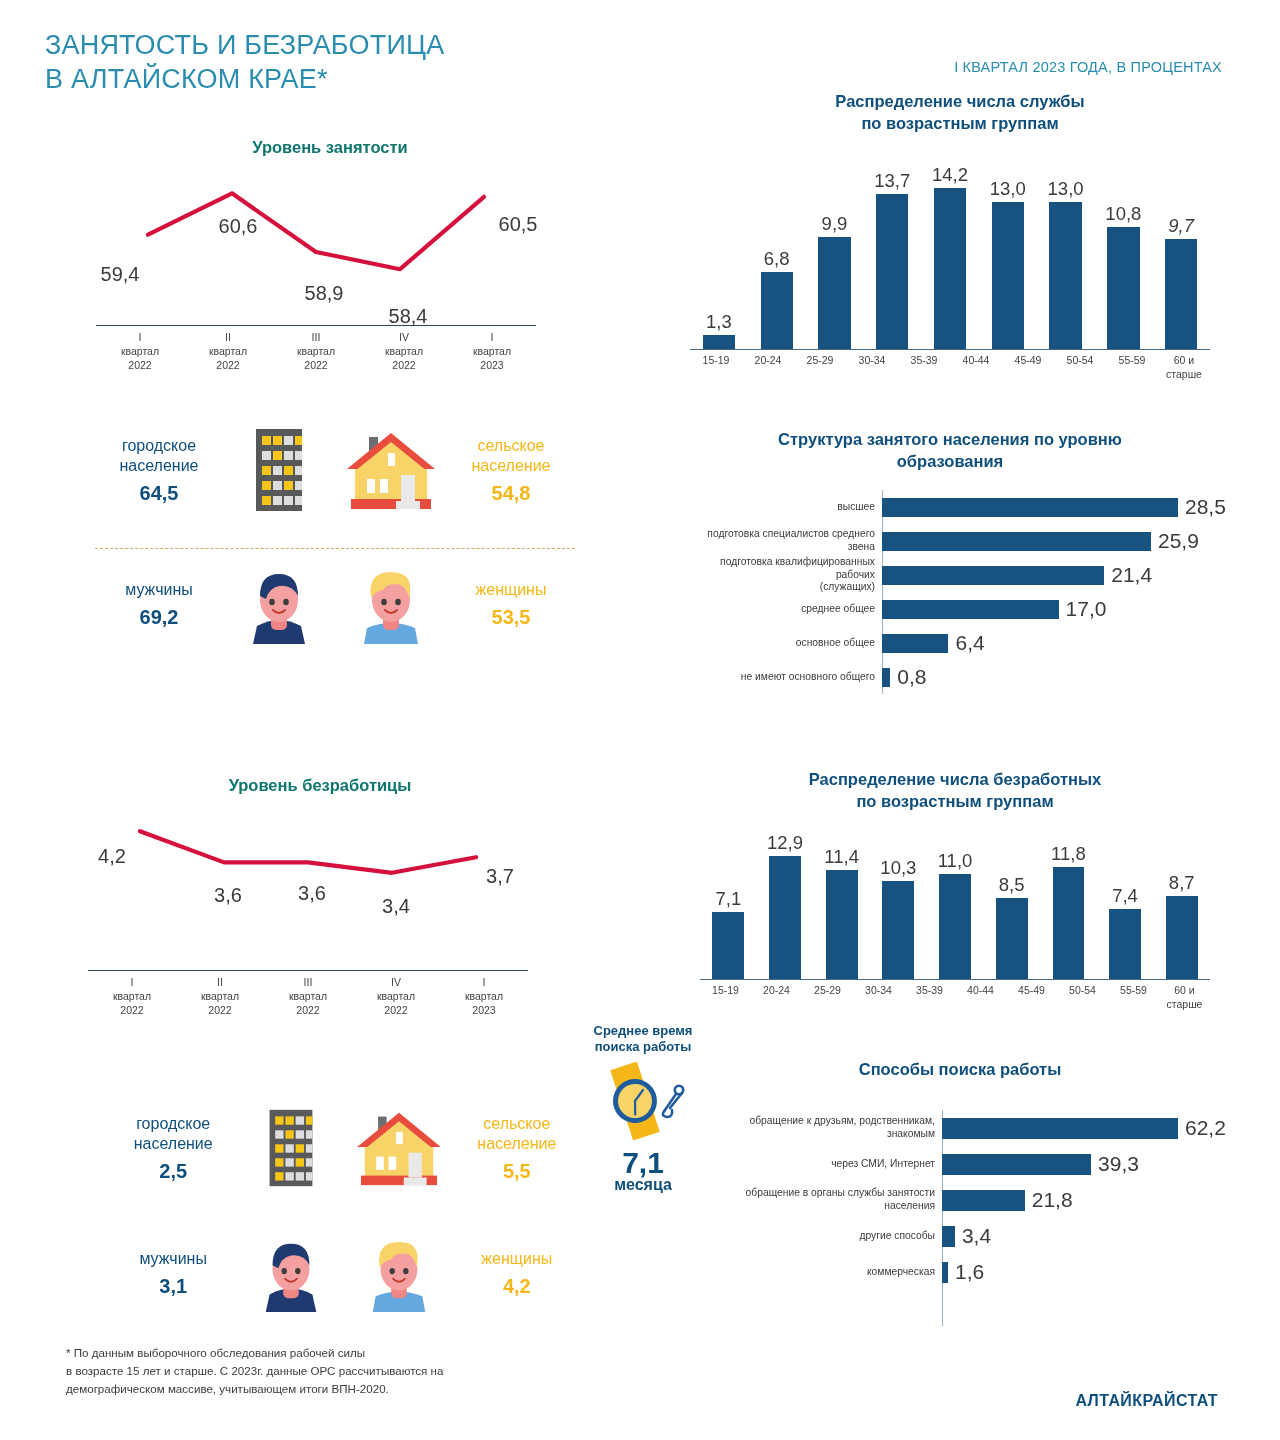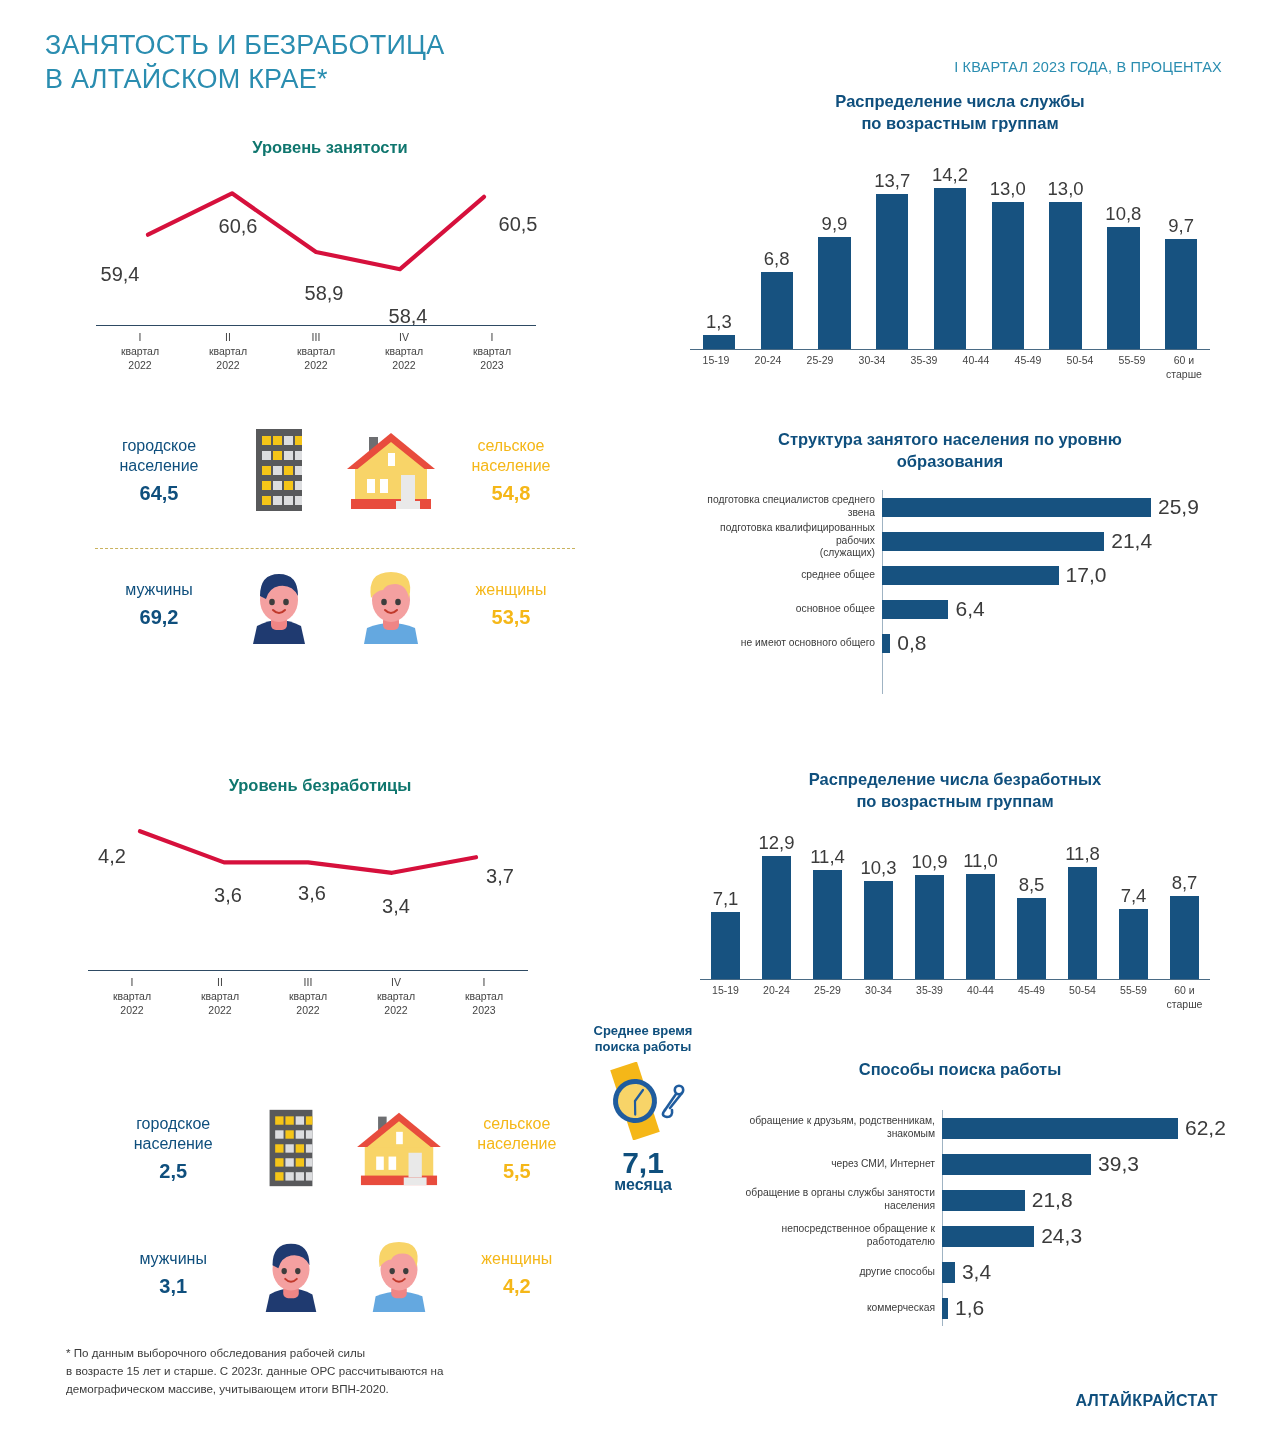--- a/index.html
+++ b/index.html
@@ -189,21 +189,21 @@
           <div class="vbar-col">
             <div class="vbar-rect" style="height: 148.31px; background: rgb(23, 82, 128);"></div>
             <div class="vbar-lbl" style="bottom: 150.31px;">13,0</div>
           </div>
           <div class="vbar-col">
             <div class="vbar-rect" style="height: 123.211px; background: rgb(23, 82, 128);"></div>
             <div class="vbar-lbl" style="bottom: 125.211px;">10,8</div>
           </div>
           <div class="vbar-col">
             <div class="vbar-rect" style="height: 110.662px; background: rgb(23, 82, 128);"></div>
-            <div class="vbar-lbl" style="bottom: 112.662px;">9,7</div>
+            <div class="vbar-lbl" style="bottom: 112.662px; font-style: italic;">9,7</div>
           </div>
         </div>
         <div class="vbar-baseline"></div>
       </div>
       <div class="vbar-ticks" style="top: 194px;">
         <div class="vbar-tick">15-19</div>
         <div class="vbar-tick">20-24</div>
         <div class="vbar-tick">25-29</div>
         <div class="vbar-tick">30-34</div>
         <div class="vbar-tick">35-39</div>
@@ -309,20 +309,27 @@
       </div>
     </div>
   </div>
 
   <div class="chart-title" style="left:690px; top:428px; width:520px;">Структура занятого населения по уровню
 образования</div>
 
   <div class="hbar" id="hb-education" style="left:690px; top:490px; width:560px; height:205px;">
       <div class="hbar-axisline" style="left: 192px; top: 0px; height: 204px;"></div>
       <div class="hbar-row" style="height: 34px;">
+        <div class="hbar-name" style="width: 192px;">высшее</div>
+        <div class="hbar-track" style="height: 19px;">
+          <div class="hbar-fill" style="width: 296px; background: rgb(23, 82, 128);"></div>
+          <div class="hbar-val">28,5</div>
+        </div>
+      </div>
+      <div class="hbar-row" style="height: 34px;">
         <div class="hbar-name" style="width: 192px;">подготовка специалистов среднего звена</div>
         <div class="hbar-track" style="height: 19px;">
           <div class="hbar-fill" style="width: 268.996px; background: rgb(23, 82, 128);"></div>
           <div class="hbar-val">25,9</div>
         </div>
       </div>
       <div class="hbar-row" style="height: 34px;">
         <div class="hbar-name" style="width: 192px;">подготовка квалифицированных рабочих
 (служащих)</div>
         <div class="hbar-track" style="height: 19px;">
@@ -398,24 +405,20 @@
             <div class="vbar-rect" style="height: 124px; background: rgb(23, 82, 128);"></div>
             <div class="vbar-lbl" style="bottom: 126px;">12,9</div>
           </div>
           <div class="vbar-col">
             <div class="vbar-rect" style="height: 109.581px; background: rgb(23, 82, 128);"></div>
             <div class="vbar-lbl" style="bottom: 111.581px;">11,4</div>
           </div>
           <div class="vbar-col">
             <div class="vbar-rect" style="height: 99.0078px; background: rgb(23, 82, 128);"></div>
             <div class="vbar-lbl" style="bottom: 101.008px;">10,3</div>
-          </div>
-          <div class="vbar-col">
-            <div class="vbar-rect" style="height: 104.775px; background: rgb(23, 82, 128);"></div>
-            <div class="vbar-lbl" style="bottom: 106.775px;">10,9</div>
           </div>
           <div class="vbar-col">
             <div class="vbar-rect" style="height: 105.736px; background: rgb(23, 82, 128);"></div>
             <div class="vbar-lbl" style="bottom: 107.736px;">11,0</div>
           </div>
           <div class="vbar-col">
             <div class="vbar-rect" style="height: 81.7054px; background: rgb(23, 82, 128);"></div>
             <div class="vbar-lbl" style="bottom: 83.7054px;">8,5</div>
           </div>
           <div class="vbar-col">
@@ -490,28 +493,20 @@
           <div class="hbar-fill" style="width: 149.113px; background: rgb(23, 82, 128);"></div>
           <div class="hbar-val">39,3</div>
         </div>
       </div>
       <div class="hbar-row" style="height: 36px;">
         <div class="hbar-name" style="width: 218px;">обращение в органы службы занятости
 населения</div>
         <div class="hbar-track" style="height: 21px;">
           <div class="hbar-fill" style="width: 82.7138px; background: rgb(23, 82, 128);"></div>
           <div class="hbar-val">21,8</div>
-        </div>
-      </div>
-      <div class="hbar-row" style="height: 36px;">
-        <div class="hbar-name" style="width: 218px;">непосредственное обращение к
-работодателю</div>
-        <div class="hbar-track" style="height: 21px;">
-          <div class="hbar-fill" style="width: 92.1994px; background: rgb(23, 82, 128);"></div>
-          <div class="hbar-val">24,3</div>
         </div>
       </div>
       <div class="hbar-row" style="height: 36px;">
         <div class="hbar-name" style="width: 218px;">другие способы</div>
         <div class="hbar-track" style="height: 21px;">
           <div class="hbar-fill" style="width: 12.9003px; background: rgb(23, 82, 128);"></div>
           <div class="hbar-val">3,4</div>
         </div>
       </div>
       <div class="hbar-row" style="height: 36px;">

